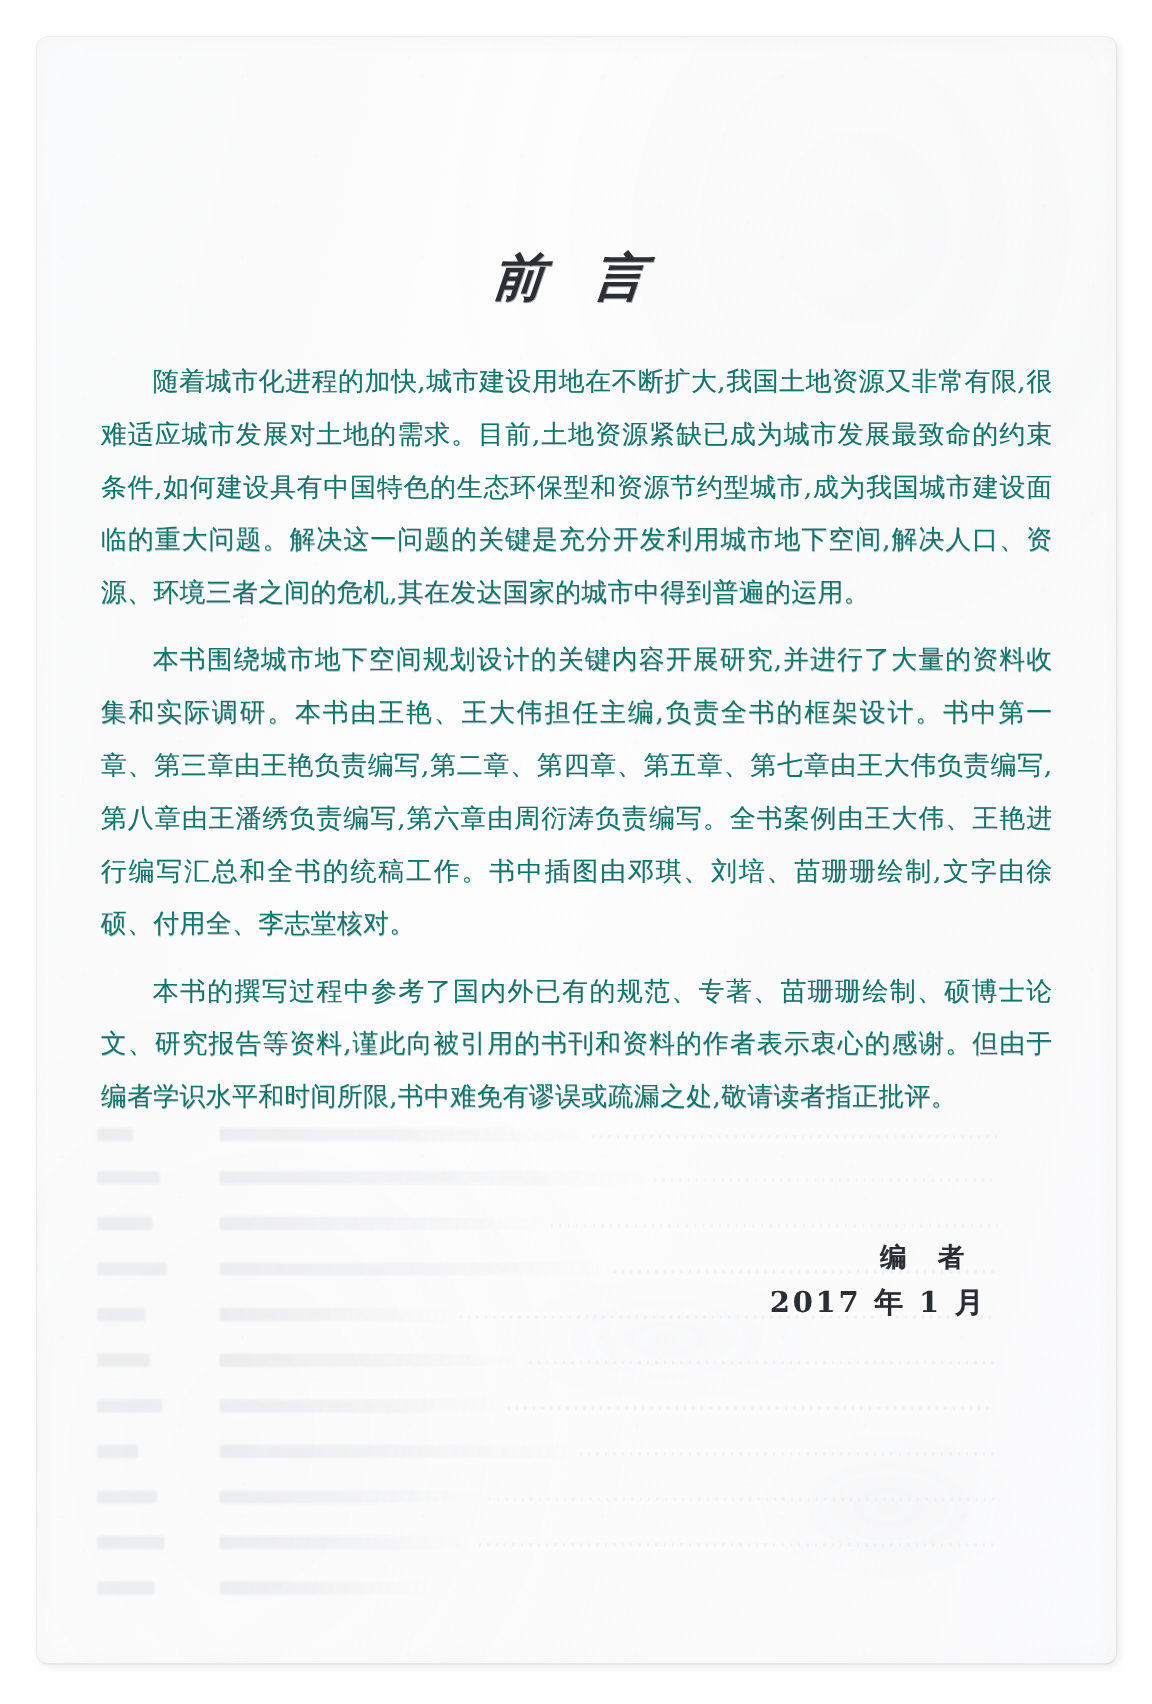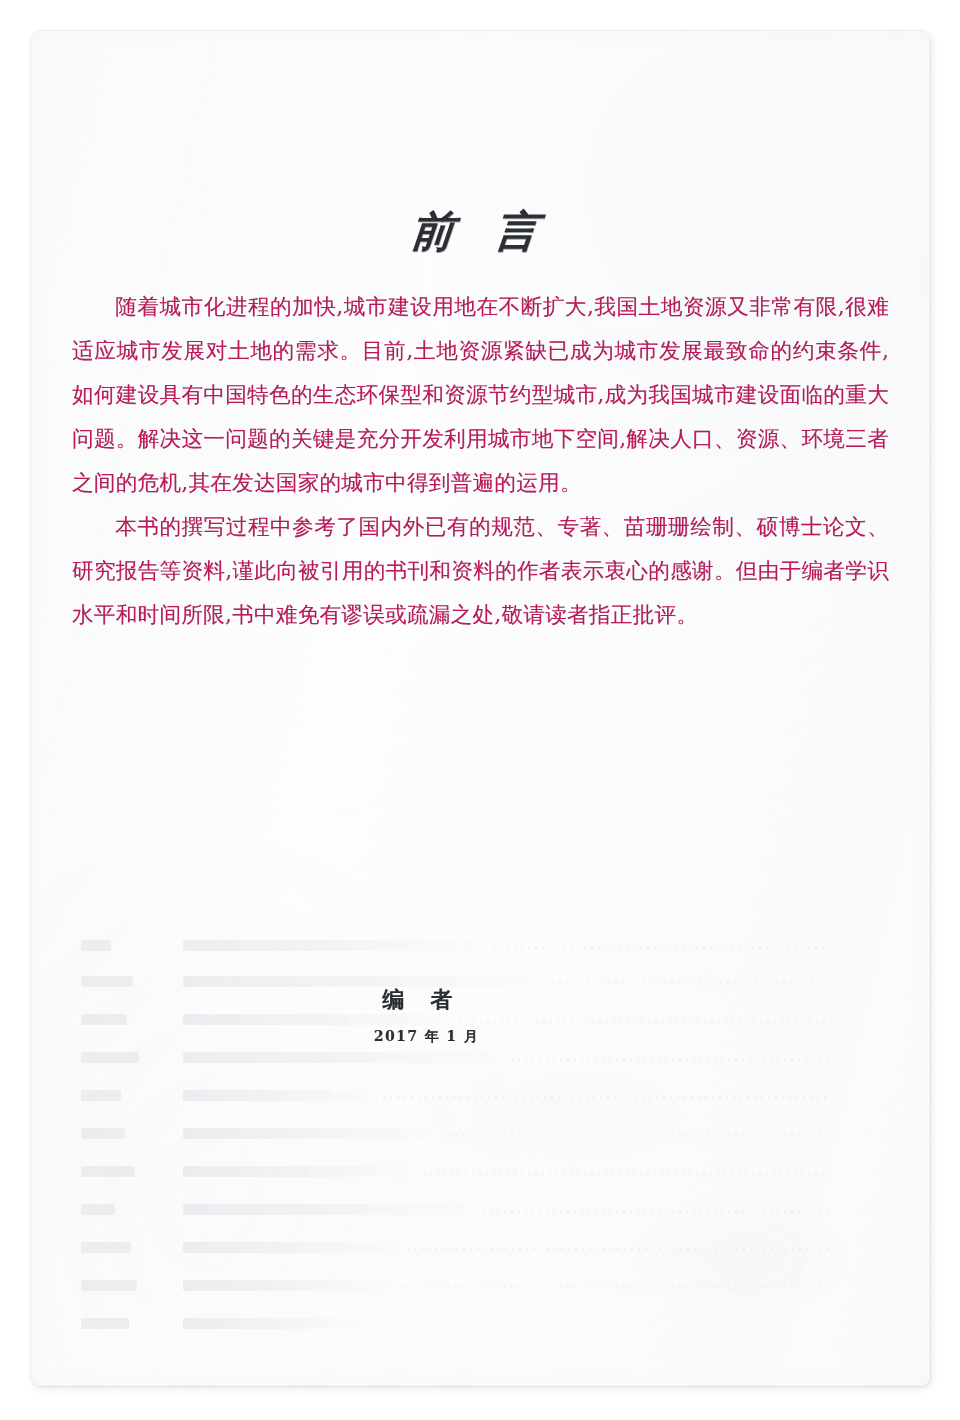--- a/index.html
+++ b/index.html
@@ -116,55 +116,55 @@
   }
 
   .body-block {
     position: absolute;
     left: 41px;
     top: 254px;
     width: 817px;
   }
 
   p.para {
-    margin: 0;
+    margin: 12px;
     font-family: "DejaVu Serif", "Liberation Serif", serif;
     font-size: 21.6px;
     line-height: 44px;
-    color: #be185d;
+    color: #0f766e;
     text-align: justify;
     text-justify: inter-character;
     text-indent: 2em;
     letter-spacing: 0.012em;
     word-spacing: 0.02em;
     -webkit-font-smoothing: antialiased;
     text-shadow: 0.35px 0.3px 0.35px rgba(45,50,62,0.30);
   }
 
   .signature {
     position: absolute;
     left: 0;
-    top: 951px;
+    top: 1000px;
     width: 899px;
     padding-right: 108px;
     box-sizing: border-box;
-    text-align: center;
+    text-align: right;
     font-family: "DejaVu Serif", "Liberation Serif", serif;
     color: #2a2d34;
   }
   .sig-author {
     font-size: 22px;
     font-weight: 700;
     letter-spacing: 0.42em;
     padding-right: 0.42em;
     line-height: 34px;
     text-shadow: 0.4px 0.35px 0.3px rgba(40,44,54,0.35);
   }
   .sig-date {
-    font-size: 14px;
+    font-size: 24px;
     font-weight: 700;
     letter-spacing: 0.10em;
     line-height: 34px;
     margin-top: 3px;
     text-shadow: 0.4px 0.35px 0.3px rgba(40,44,54,0.35);
   }
 
   
   .speckle {
     position: absolute;
@@ -237,20 +237,21 @@
       <div class="st-smudge" style="left:330px; top:120px; width:300px; height:120px;"></div>
       <div class="st-smudge" style="left:540px; top:250px; width:250px; height:140px;"></div>
     </div>
 
     <div class="content">
 
       <div class="doc-title">前    言</div>
 
       <div class="body-block">
         <p class="para">随着城市化进程的加快,城市建设用地在不断扩大,我国土地资源又非常有限,很难适应城市发展对土地的需求。目前,土地资源紧缺已成为城市发展最致命的约束条件,如何建设具有中国特色的生态环保型和资源节约型城市,成为我国城市建设面临的重大问题。解决这一问题的关键是充分开发利用城市地下空间,解决人口、资源、环境三者之间的危机,其在发达国家的城市中得到普遍的运用。</p>
+        <p class="para">本书围绕城市地下空间规划设计的关键内容开展研究,并进行了大量的资料收集和实际调研。本书由王艳、王大伟担任主编,负责全书的框架设计。书中第一章、第三章由王艳负责编写,第二章、第四章、第五章、第七章由王大伟负责编写,第八章由王潘绣负责编写,第六章由周衍涛负责编写。全书案例由王大伟、王艳进行编写汇总和全书的统稿工作。书中插图由邓琪、刘培、苗珊珊绘制,文字由徐硕、付用全、李志堂核对。</p>
         <p class="para">本书的撰写过程中参考了国内外已有的规范、专著、苗珊珊绘制、硕博士论文、研究报告等资料,谨此向被引用的书刊和资料的作者表示衷心的感谢。但由于编者学识水平和时间所限,书中难免有谬误或疏漏之处,敬请读者指正批评。</p>
       </div>
 
       <div class="signature">
         <div class="sig-author">编  者</div>
         <div class="sig-date">2017 年 1 月</div>
       </div>
 
     </div>
 

